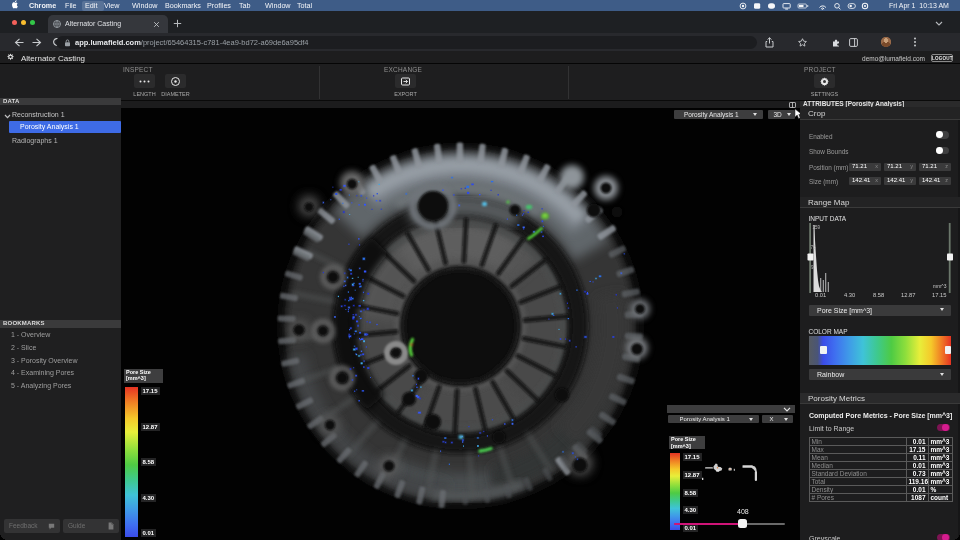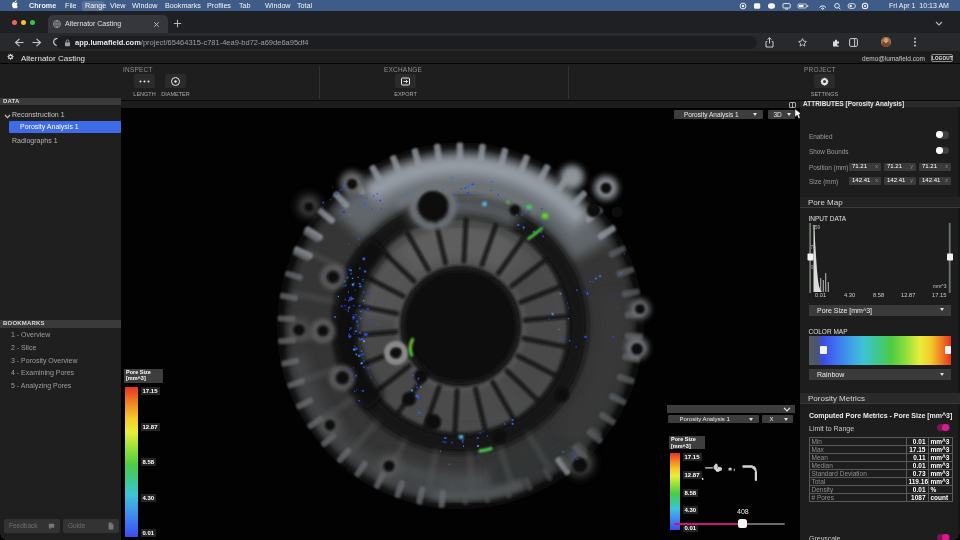--- a/index.html
+++ b/index.html
@@ -51,22 +51,22 @@
 <body>
 <div id="screen">
 
   <div id="menubar">
     <span class="mi" style="left:12px;font-size:9px;top:0px;"><svg width="8" height="10" viewBox="0 0 8 10">
           <path fill="#fff" d="M4.6 1.1c.4-.5 1-.8 1.6-.8 0 .6-.2 1.1-.6 1.6-.4.5-1 .8-1.6.7 0-.5.2-1.1.6-1.5zM6.6 3.1c-.9 0-1.6.5-2 .5s-1.1-.5-1.9-.5C1.7 3.1.8 3.7.4 4.7c-.8 1.6-.2 4 .6 5.3.4.6.8 1.2 1.4 1.2.6 0 .8-.4 1.6-.4s1 .4 1.6.4c.7 0 1.1-.6 1.5-1.2.4-.7.6-1.4.6-1.4s-1.2-.5-1.2-1.9c0-1.2 1-1.8 1-1.8-.5-.9-1.4-1-1.7-1z" transform="scale(0.75)"></path>
         </svg></span>
     <span class="mi" style="left:29px;font-weight:bold;">Chrome</span>
     <span class="mi" style="left:65px;">File</span>
     <div class="abs" style="left:82px;top:0.5px;width:22px;height:10px;background:rgba(255,255,255,0.14);border-radius:2px;"></div>
-      <span class="mi" style="left:85px;">Range</span>
-    <span class="mi" style="left:110px;">View</span>
+      <span class="mi" style="left:85px;">Edit</span>
+    <span class="mi" style="left:104px;">View</span>
     <span class="mi" style="left:132px;">Window</span>
     <span class="mi" style="left:165px;">Bookmarks</span>
     <span class="mi" style="left:207px;">Profiles</span>
     <span class="mi" style="left:239px;">Tab</span>
     <span class="mi" style="left:265px;">Window</span>
     <span class="mi" style="left:297px;">Total</span>
     <span class="mi" style="left:889px;font-size:7px;">Fri Apr 1&nbsp;&nbsp;10:13 AM</span>
     <svg class="abs" style="left:739px;top:2px;" width="148" height="8" viewBox="0 0 148 8" opacity="0.95">
       <circle cx="4" cy="4" r="2.9" fill="none" stroke="#fff" stroke-width="0.9"></circle>
         <circle cx="4" cy="4" r="1.2" fill="#fff"></circle>
@@ -740,37 +740,38 @@
     <div class="fbtn" style="left:63px;width:56px;top:418px;">Guide<svg class="abs" style="right:5px;top:3px;" width="6" height="8" viewBox="0 0 6 8">
           <path d="M0.6 0.6 h3.2 l1.6 1.6 v5.2 h-4.8 z" fill="#787878"></path>
           <path d="M3.8 0.6 v1.6 h1.6" fill="none" stroke="#333" stroke-width="0.5"></path>
         </svg></div>
   </div>
 
   <div id="rpanel">
     <div class="abs" style="left:157.5px;top:0;width:2.5px;height:439.5px;background:#161617;"></div>
 
     <div class="rhead" style="top:0;height:6.5px;font-size:6.5px;font-weight:bold;line-height:6.5px;padding-left:3px;">ATTRIBUTES [Porosity Analysis]</div>
+    <div class="rhead" style="top:6.5px;height:13px;font-size:8px;line-height:13px;padding-left:8px;background:#232324;color:#d6d6d6;border-bottom:1px solid #3a3a3a;">Crop</div>
     <div class="rlab" style="top:32px;">Enabled</div>
     <div class="toggle" style="left:135.5px;top:30.5px;">
         <div class="knob" style="left:.4px;"></div>
       </div>
     <div class="rlab" style="top:47.5px;">Show Bounds</div>
     <div class="toggle" style="left:135.5px;top:46px;">
         <div class="knob" style="left:.4px;"></div>
       </div>
     <div class="rlab" style="top:63px;">Position (mm)</div>
     <div class="rinput" style="left:49px;top:62px;width:31.5px;"><span style="margin-left:3px;">71.21</span><span class="runit" style="right:2.5px;">x</span></div>
     <div class="rinput" style="left:84px;top:62px;width:31.5px;"><span style="margin-left:3px;">71.21</span><span class="runit" style="right:2.5px;">y</span></div>
     <div class="rinput" style="left:119px;top:62px;width:31.5px;"><span style="margin-left:3px;">71.21</span><span class="runit" style="right:2.5px;">z</span></div>
     <div class="rlab" style="top:77px;">Size (mm)</div>
     <div class="rinput" style="left:49px;top:76px;width:31.5px;"><span style="margin-left:3px;">142.41</span><span class="runit" style="right:2.5px;">x</span></div>
     <div class="rinput" style="left:84px;top:76px;width:31.5px;"><span style="margin-left:3px;">142.41</span><span class="runit" style="right:2.5px;">y</span></div>
     <div class="rinput" style="left:119px;top:76px;width:31.5px;"><span style="margin-left:3px;">142.41</span><span class="runit" style="right:2.5px;">z</span></div>
-    <div class="rhead" style="top:96px;height:11px;font-size:8px;line-height:11px;padding-left:8px;background:#232324;color:#d6d6d6;border-bottom:1px solid #3a3a3a;">Pore Map</div>
+    <div class="rhead" style="top:96px;height:11px;font-size:8px;line-height:11px;padding-left:8px;background:#232324;color:#d6d6d6;border-bottom:1px solid #3a3a3a;">Range Map</div>
 
     <span class="abs" style="left:8.5px;top:114px;font-size:6.5px;color:#e0e0e0;">INPUT DATA</span>
     <svg class="abs" style="left:0;top:121px;" width="160" height="76" viewBox="0 0 160 76">
       <rect x="9.2" y="1" width="1.8" height="70" fill="#6b776b"></rect>
       <rect x="148.8" y="1" width="1.8" height="70" fill="#6b776b"></rect>
       <path d="M13.5 70 L13.5 3 L14.5 3 L15 18 L16 34 L17 48 L18 58 L19 64 L20.5 68 L22 70 Z" fill="#dcdcdc"></path>
       <rect x="20.3" y="56" width="0.9" height="14" fill="#cfcfcf"></rect>
       <rect x="22.8" y="58" width="0.9" height="12" fill="#cfcfcf"></rect>
       <rect x="25.3" y="51" width="0.9" height="19" fill="#cfcfcf"></rect>
       <rect x="27.8" y="60" width="0.9" height="10" fill="#cfcfcf"></rect>

